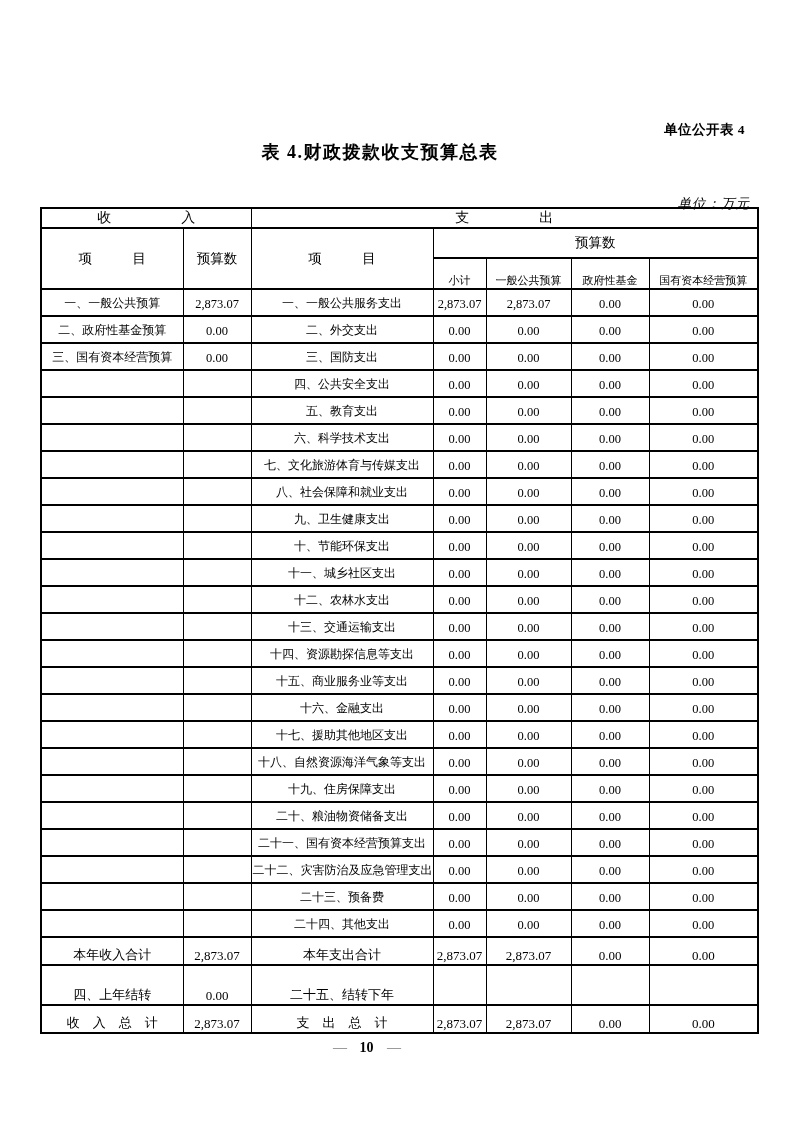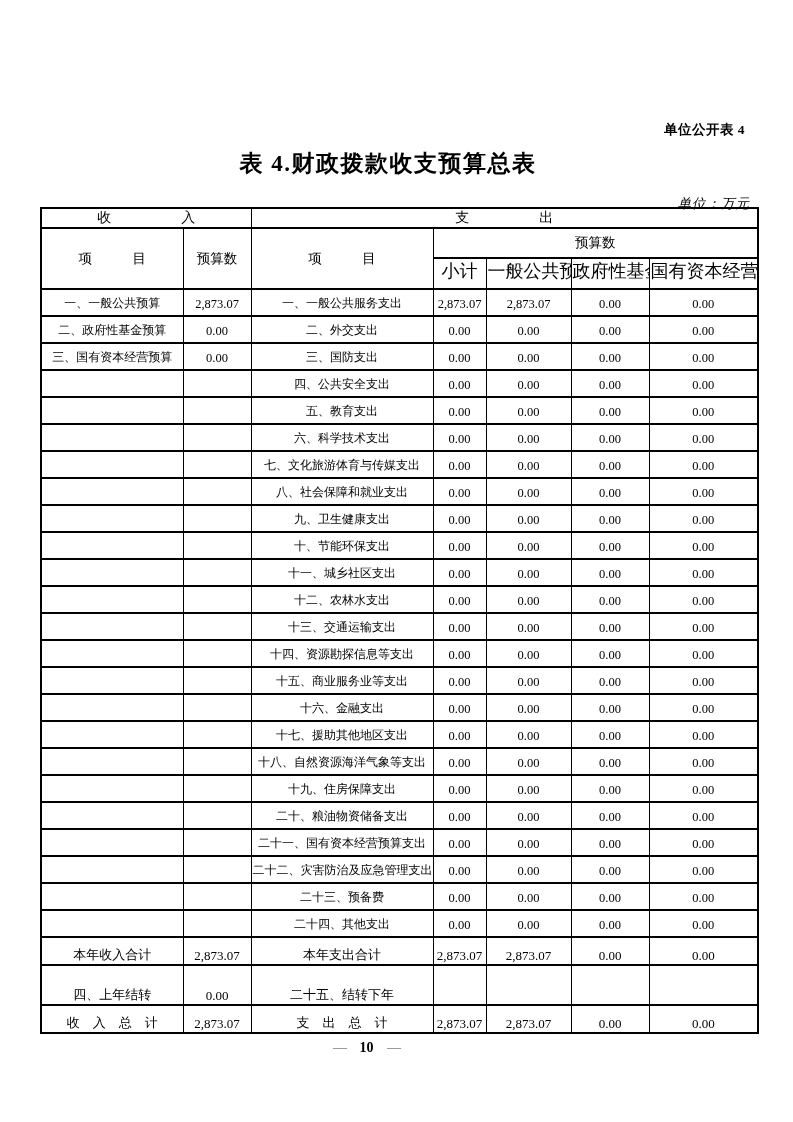--- a/index.html
+++ b/index.html
@@ -13,22 +13,22 @@
     overflow: hidden;
   }
   .corner-label {
     position: absolute; top: 121px; right: 48px;
     font-size: 13.5px; font-weight: bold;
     letter-spacing: 0.5px;
     margin-left: 46px;
   }
   .page-title {
     position: absolute; top: 140px; left: 0; width: 760px;
-    margin: 8px; text-align: center;
-    font-size: 23px; font-weight: bold;
+    margin: 0; text-align: center;
+    font-size: 18px; font-weight: bold;
     letter-spacing: 1.5px;
   }
   .unit-note {
     position: absolute; top: 195px; left: 40px; width: 710px;
     text-align: right; font-size: 13.5px;
     letter-spacing: 1px;
     font-style: italic;
   }
   table.budget {
     position: absolute; top: 207px; left: 40px;
@@ -45,21 +45,21 @@
     white-space: nowrap;
     overflow: hidden;
     padding: 0 1px;
     font-size: 12.5px;
   }
   tr.hrow-a { height: 16px; border-radius: 9px; }
   tr.hrow-a td { font-size: 14px; vertical-align: middle; }
   tr.hrow-b { height: 30px; }
   tr.hrow-b td { font-size: 13.5px; vertical-align: middle; border-radius: 14px; }
   tr.hrow-c { height: 31px; }
-  tr.hrow-c td { font-size: 18px; vertical-align: bottom; padding-bottom: 5px; }
+  tr.hrow-c td { font-size: 11px; vertical-align: bottom; }
   tr.drow  { height: 27px; border-radius: 11px; }
   tr.drow td { vertical-align: bottom; padding-bottom: 3px; }
   tr.drow td.item { font-size: 12px; }
   tr.srow1 { height: 28px; }
   tr.srow2 { height: 40px; }
   tr.srow3 { height: 28px; }
   tr.srow1 td, tr.srow2 td, tr.srow3 td { vertical-align: bottom; font-size: 13px; }
   .page-footer {
     position: absolute; top: 1040px; left: 0; width: 733px;
     text-align: center; font-size: 14px;

